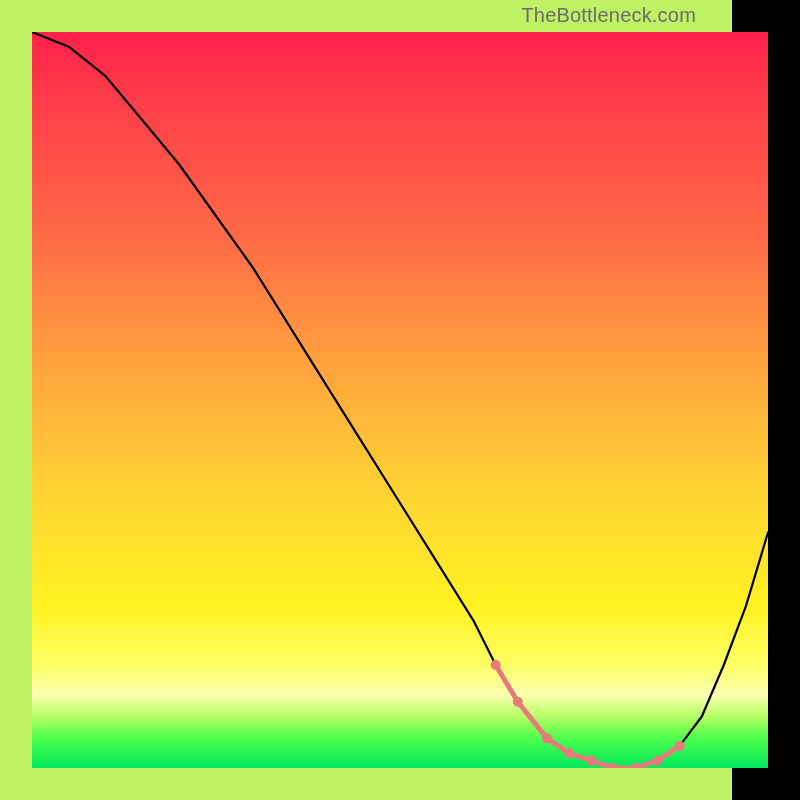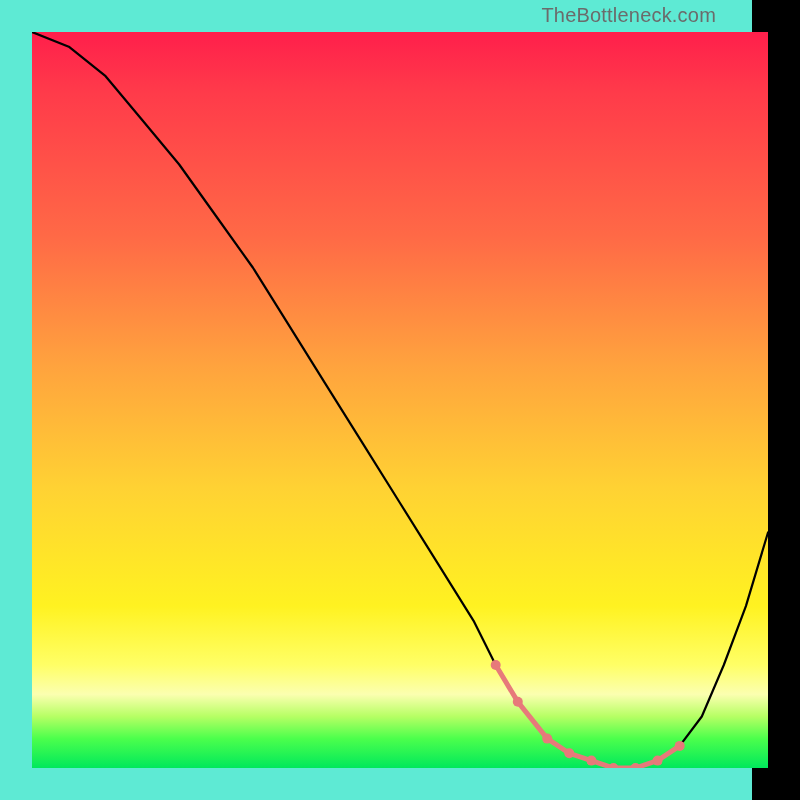--- a/index.html
+++ b/index.html
@@ -10,22 +10,21 @@
     background: #000;
     overflow: hidden;
     font-family: Arial, Helvetica, sans-serif;
   }
   .frame {
     position: absolute;
     left: 0;
     top: 0;
     width: 732px;
     height: 800px;
-    background: #5eead4;
-    padding-left: 20px;
+    background: #bef264;
   }
   .plot {
     position: absolute;
     left: 32px;
     top: 32px;
     width: 736px;
     height: 736px;
     
     background: linear-gradient(
       to bottom,

